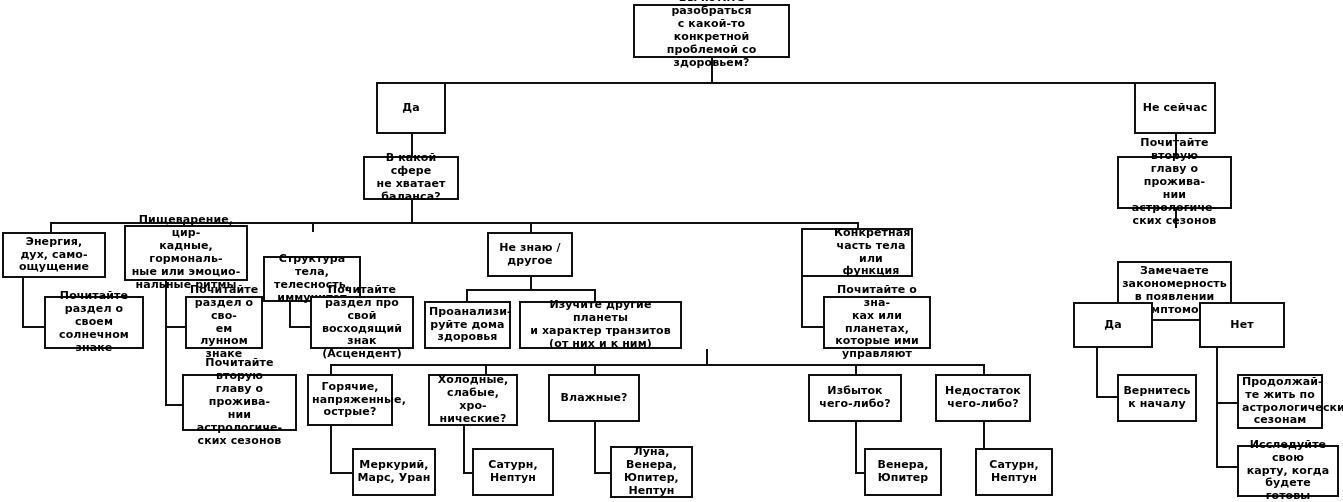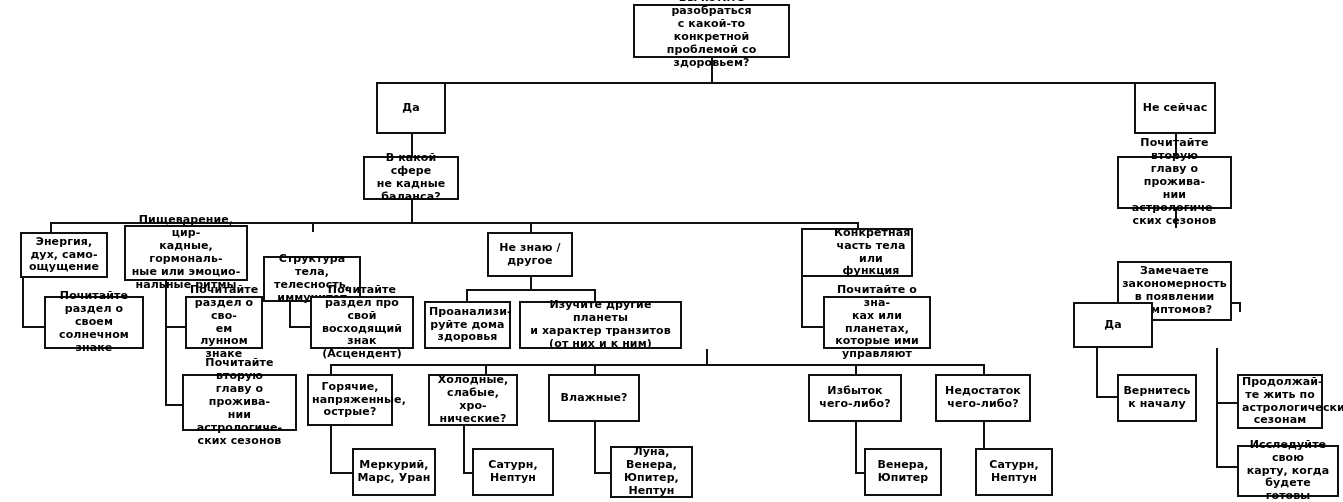--- a/index.html
+++ b/index.html
@@ -132,39 +132,39 @@
   <div class="node" style="left:376px; top:82px; width:70px; height:52px;">
     <span>Да</span>
   </div>
 
   <div class="node" style="left:1134px; top:82px; width:82px; height:52px;">
     <span>Не сейчас</span>
   </div>
 
   <div class="node" style="left:363px; top:156px; width:96px; height:44px;">
     <span>В какой сфере
-не кадные
+не хватает
 баланса?</span>
   </div>
 
   <div class="node" style="left:1117px; top:156px; width:115px; height:53px;">
     <span>Почитайте вторую
 главу о прожива-
 нии астрологиче-
 ских сезонов</span>
   </div>
 
   <div class="node" style="left:1117px; top:228px; width:115px; height:60px;margin-top:33px;">
     <span>Замечаете
 закономерность
 в появлении
 симптомов?</span>
   </div>
 
-  <div class="node" style="left:20px; top:232px; width:88px; height:46px;">
+  <div class="node" style="left:2px; top:232px; width:104px; height:46px;">
     <span>Энергия,
 дух, само-
 ощущение</span>
   </div>
 
   <div class="node" style="left:124px; top:225px; width:124px; height:56px;">
     <span>Пищеварение, цир-
 кадные, гормональ-
 ные или эмоцио-
 нальные ритмы</span>
@@ -283,20 +283,23 @@
 
   <div class="node" style="left:975px; top:448px; width:78px; height:48px;">
     <span>Сатурн,
 Нептун</span>
   </div>
 
   <div class="node" style="left:1073px; top:302px; width:80px; height:46px;">
     <span>Да</span>
   </div>
 
+  <div class="node" style="left:1199px; top:302px; width:86px; height:46px;">
+    <span>Нет</span>
+  </div>
 
   <div class="node" style="left:1117px; top:374px; width:80px; height:48px;">
     <span>Вернитесь
 к началу</span>
   </div>
 
   <div class="node" style="left:1237px; top:374px; width:86px; height:55px;">
     <span>Продолжай-
 те жить по
 астрологическим

